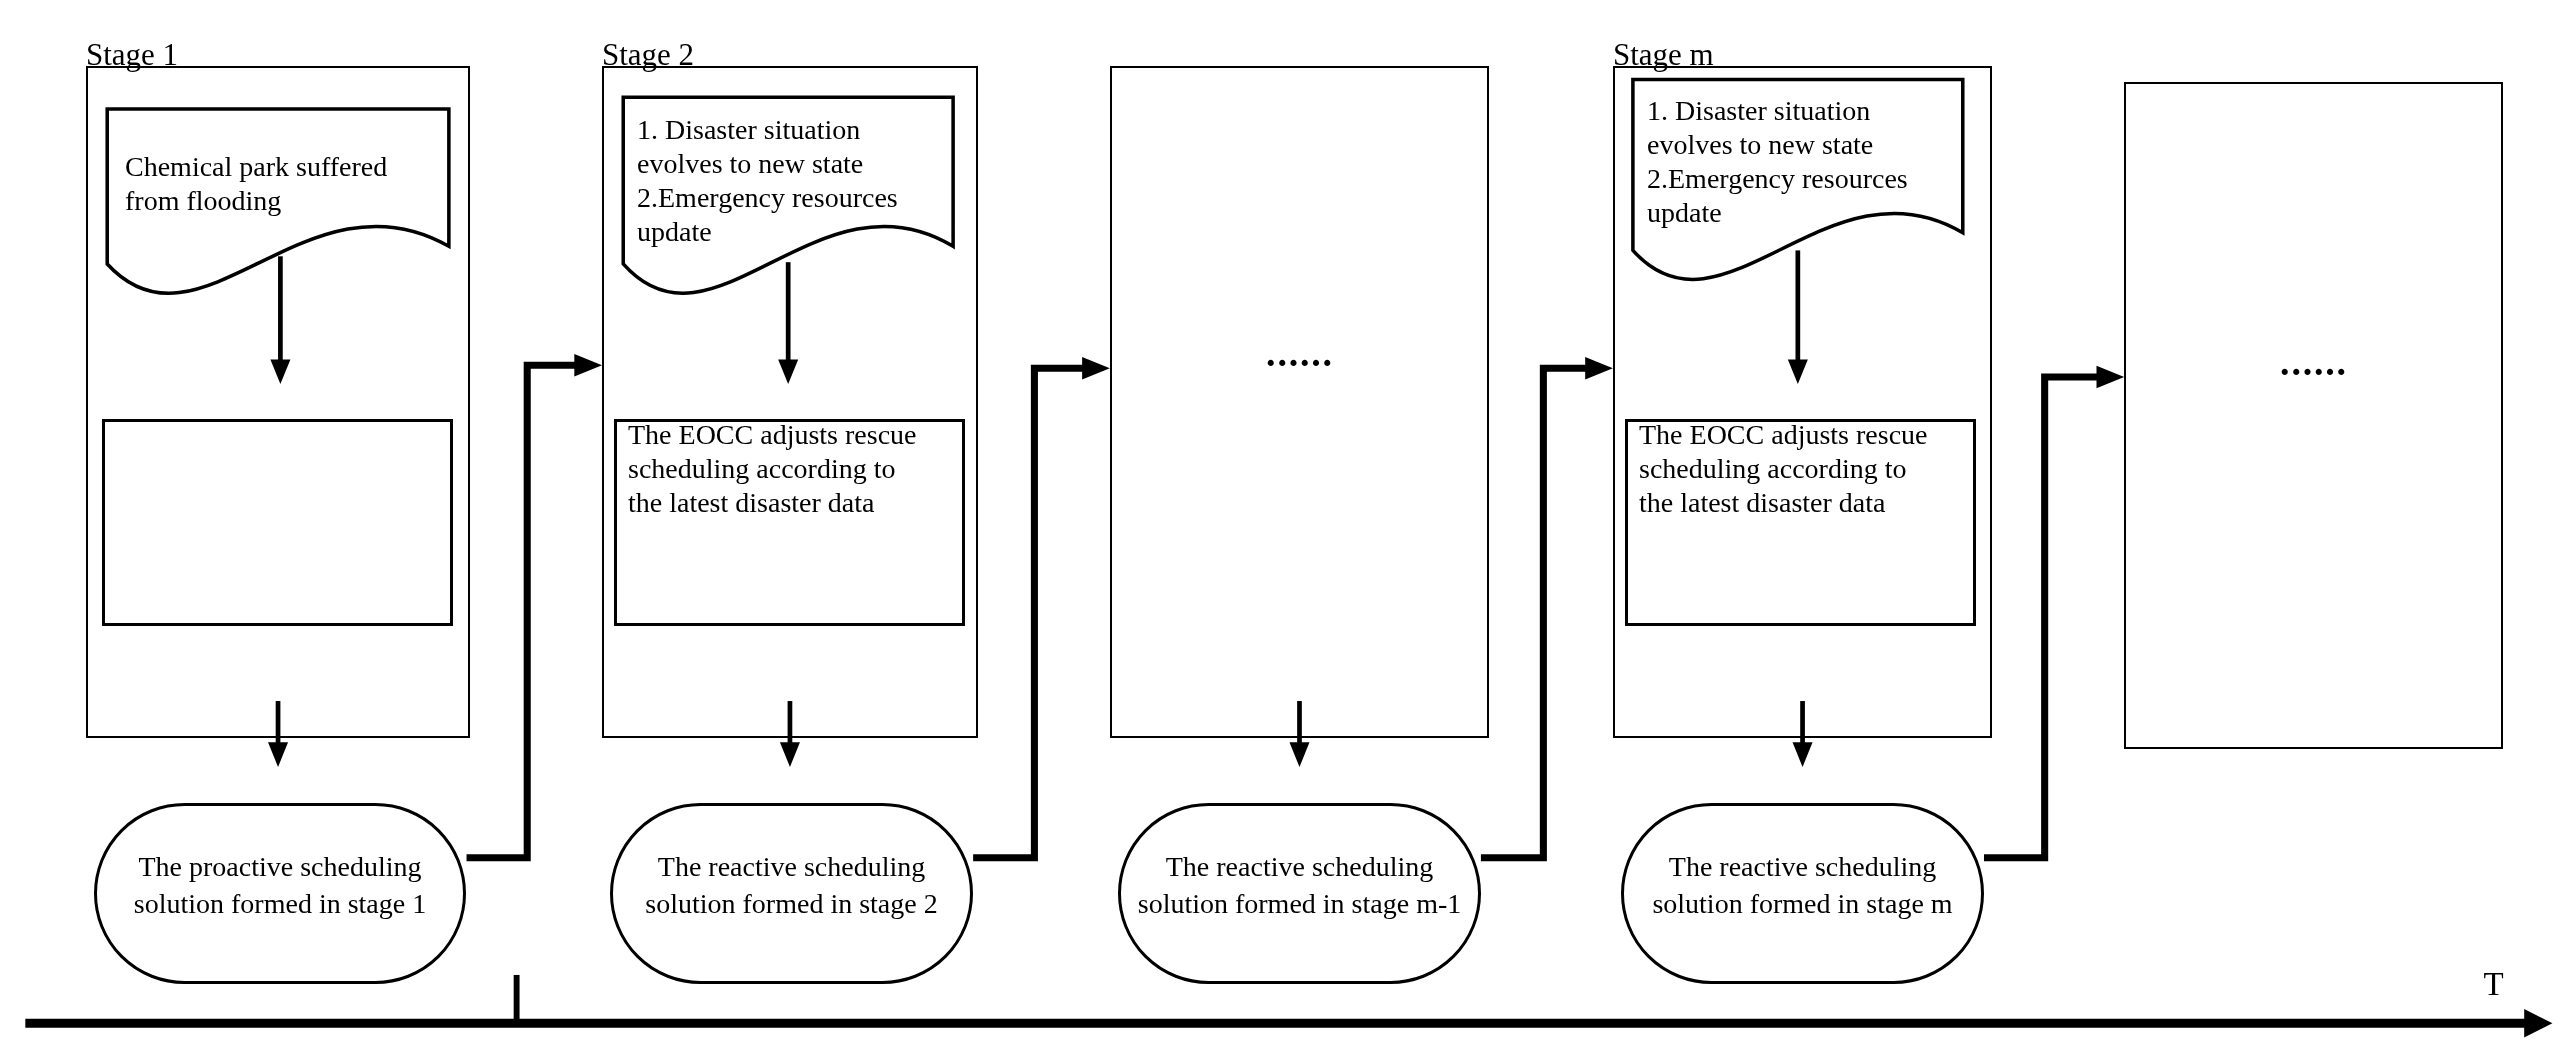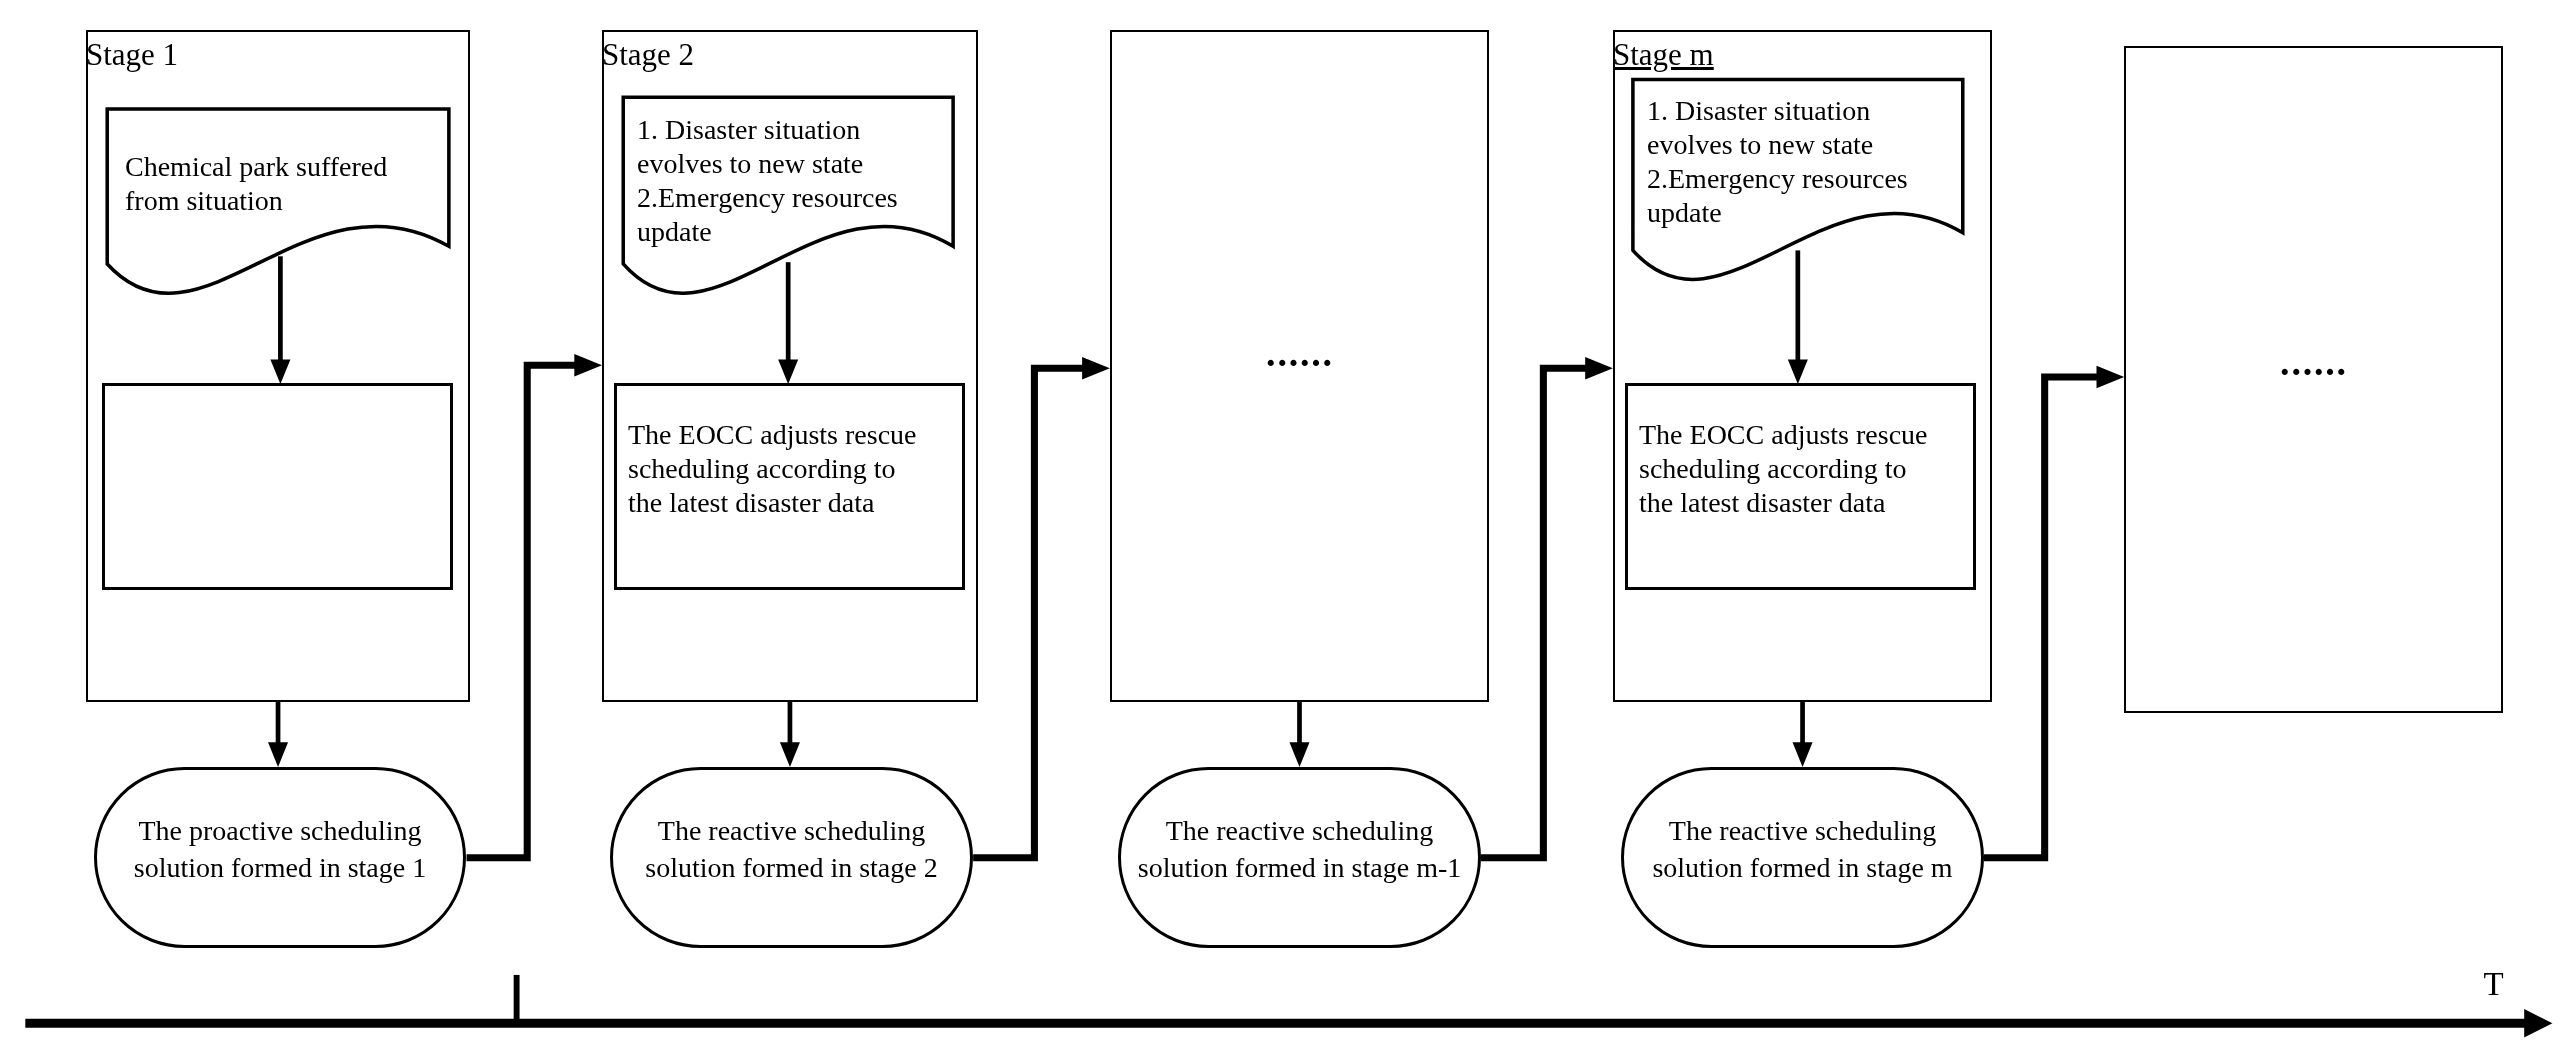--- a/index.html
+++ b/index.html
@@ -1,20 +1,20 @@
 <!DOCTYPE html>
 <html style="font-size:9.4px"><head>
 <meta charset="utf-8">
 <style>
   html,body{margin:0;padding:0;background:#ffffff;}
   .canvas{
     position:relative;width:2576px;height:1061px;background:#ffffff;
     font-family:"Liberation Serif","DejaVu Serif",serif;color:#000000;overflow:hidden;
   }
-  .abs{position:absolute;}
+  .abs{position:absolute;margin-top:36px;}
   .frame{border:2.4px solid #000;background:#fff;box-sizing:border-box;z-index:1;}
   .proc{border:3.5px solid #000;background:#fff;box-sizing:border-box;z-index:1;}
   .pill{
     border:3.5px solid #000;background:#fff;border-radius:91px;box-sizing:border-box;z-index:1;
     display:flex;align-items:center;justify-content:center;
   }
   .pilltext{
     white-space:pre-line;text-align:center;font-size:28px;line-height:37px;
     position:relative;top:-8.2px;
   }
@@ -111,24 +111,24 @@
 
     <g>
       <line x1="43" y1="1737" x2="4287" y2="1737" stroke="#000000" stroke-width="15"></line>
       <polygon points="4285,1713 4285,1761 4333,1737" fill="#000000"></polygon>
       <line x1="877" y1="1655" x2="877" y2="1737" stroke="#000000" stroke-width="10"></line>
     </g>
   </svg>
 
   <div class="title" style="left:86px;top:37px;width:384px;">Stage 1</div>
   <div class="title" style="left:602px;top:37px;width:431px;">Stage 2</div>
-  <div class="title" style="left:1613px;top:37px;width:379px;text-decoration:underline;">Stage m</div>
+  <div class="title" style="left:1613px;top:37px;width:379px;">Stage m</div>
 
   <div class="txt" style="left:125px;top:150px;width:312px;">Chemical park suffered
-from situation</div>
+from flooding</div>
   <div class="txt" style="left:637px;top:113px;width:306px;">1. Disaster situation
 evolves to new state
 2.Emergency resources
 update</div>
   <div class="txt" style="left:1647px;top:94px;width:306px;">1. Disaster situation
 evolves to new state
 2.Emergency resources
 update</div>
 
   <div class="txt" style="left:628px;top:418px;width:328px;">The EOCC adjusts rescue

